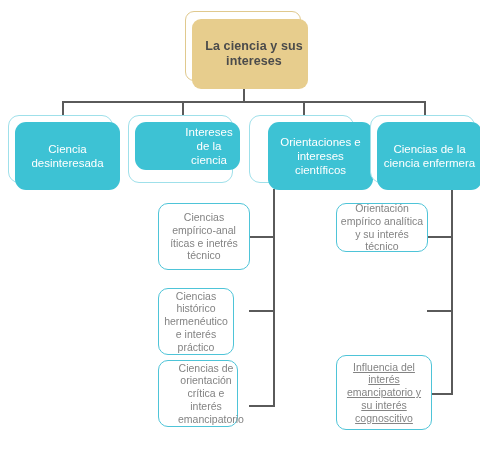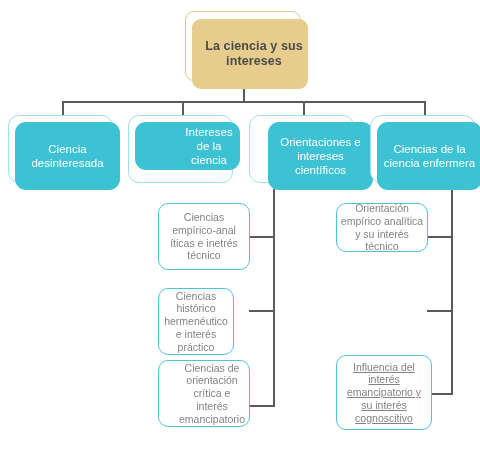--- a/index.html
+++ b/index.html
@@ -133,21 +133,21 @@
   <div class="node l2" style="left:377px; top:122px; width:105px; height:68px;">
     <span>Ciencias de la ciencia enfermera</span>
   </div>
 
   <div class="node l3" style="left:158px; top:203px; width:92px; height:67px;">
     <span>Ciencias empírico-anal íticas e inetrés técnico</span>
   </div>
   <div class="node l3" style="left:158px; top:288px; width:76px; height:67px;">
     <span>Ciencias histórico hermenéutico e interés práctico</span>
   </div>
-  <div class="node l3" style="left:158px; top:360px; width:92px; height:67px;padding-left:19px;">
+  <div class="node l3" style="left:158px; top:360px; width:80px; height:67px;padding-left:19px;">
     <span>Ciencias de orientación crítica e interés emancipatorio</span>
   </div>
 
   <div class="node l3" style="left:336px; top:203px; width:92px; height:49px;">
     <span>Orientación empírico analítica y su interés técnico</span>
   </div>
   <div class="node l3" style="left:336px; top:355px; width:96px; height:75px;text-decoration:underline;">
     <span>Influencia del interés emancipatorio y su interés cognoscitivo</span>
   </div>
 

